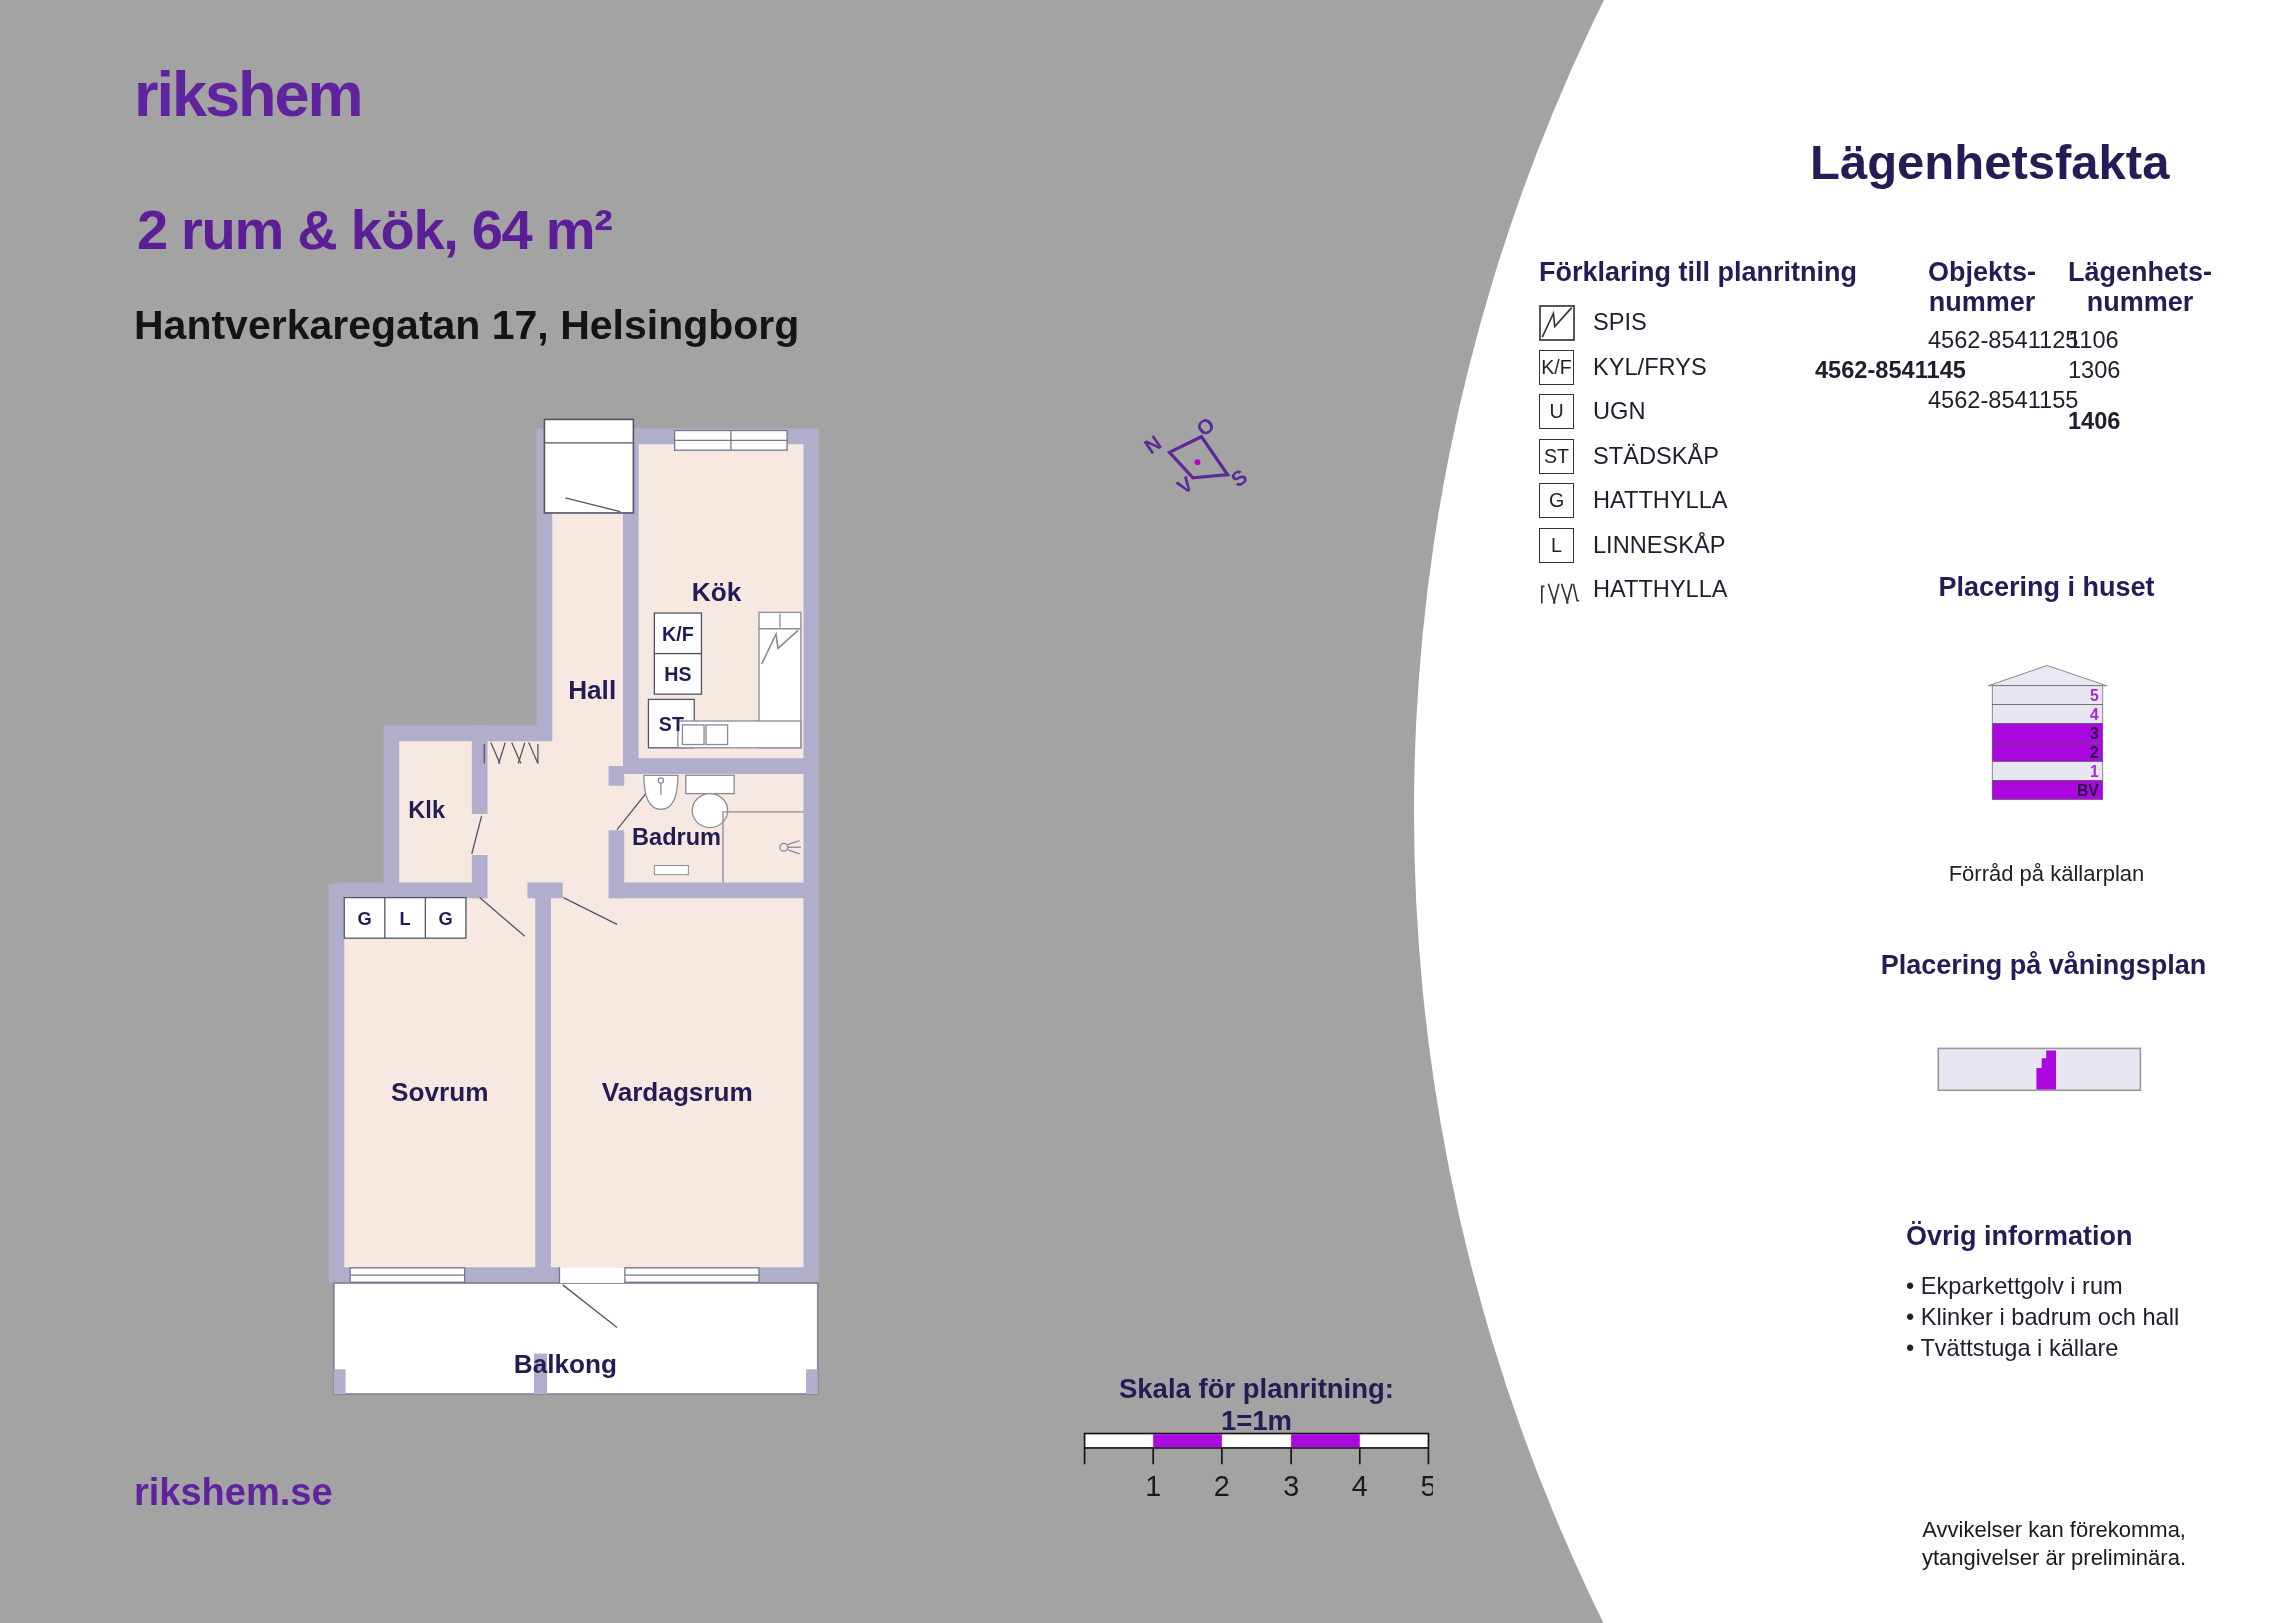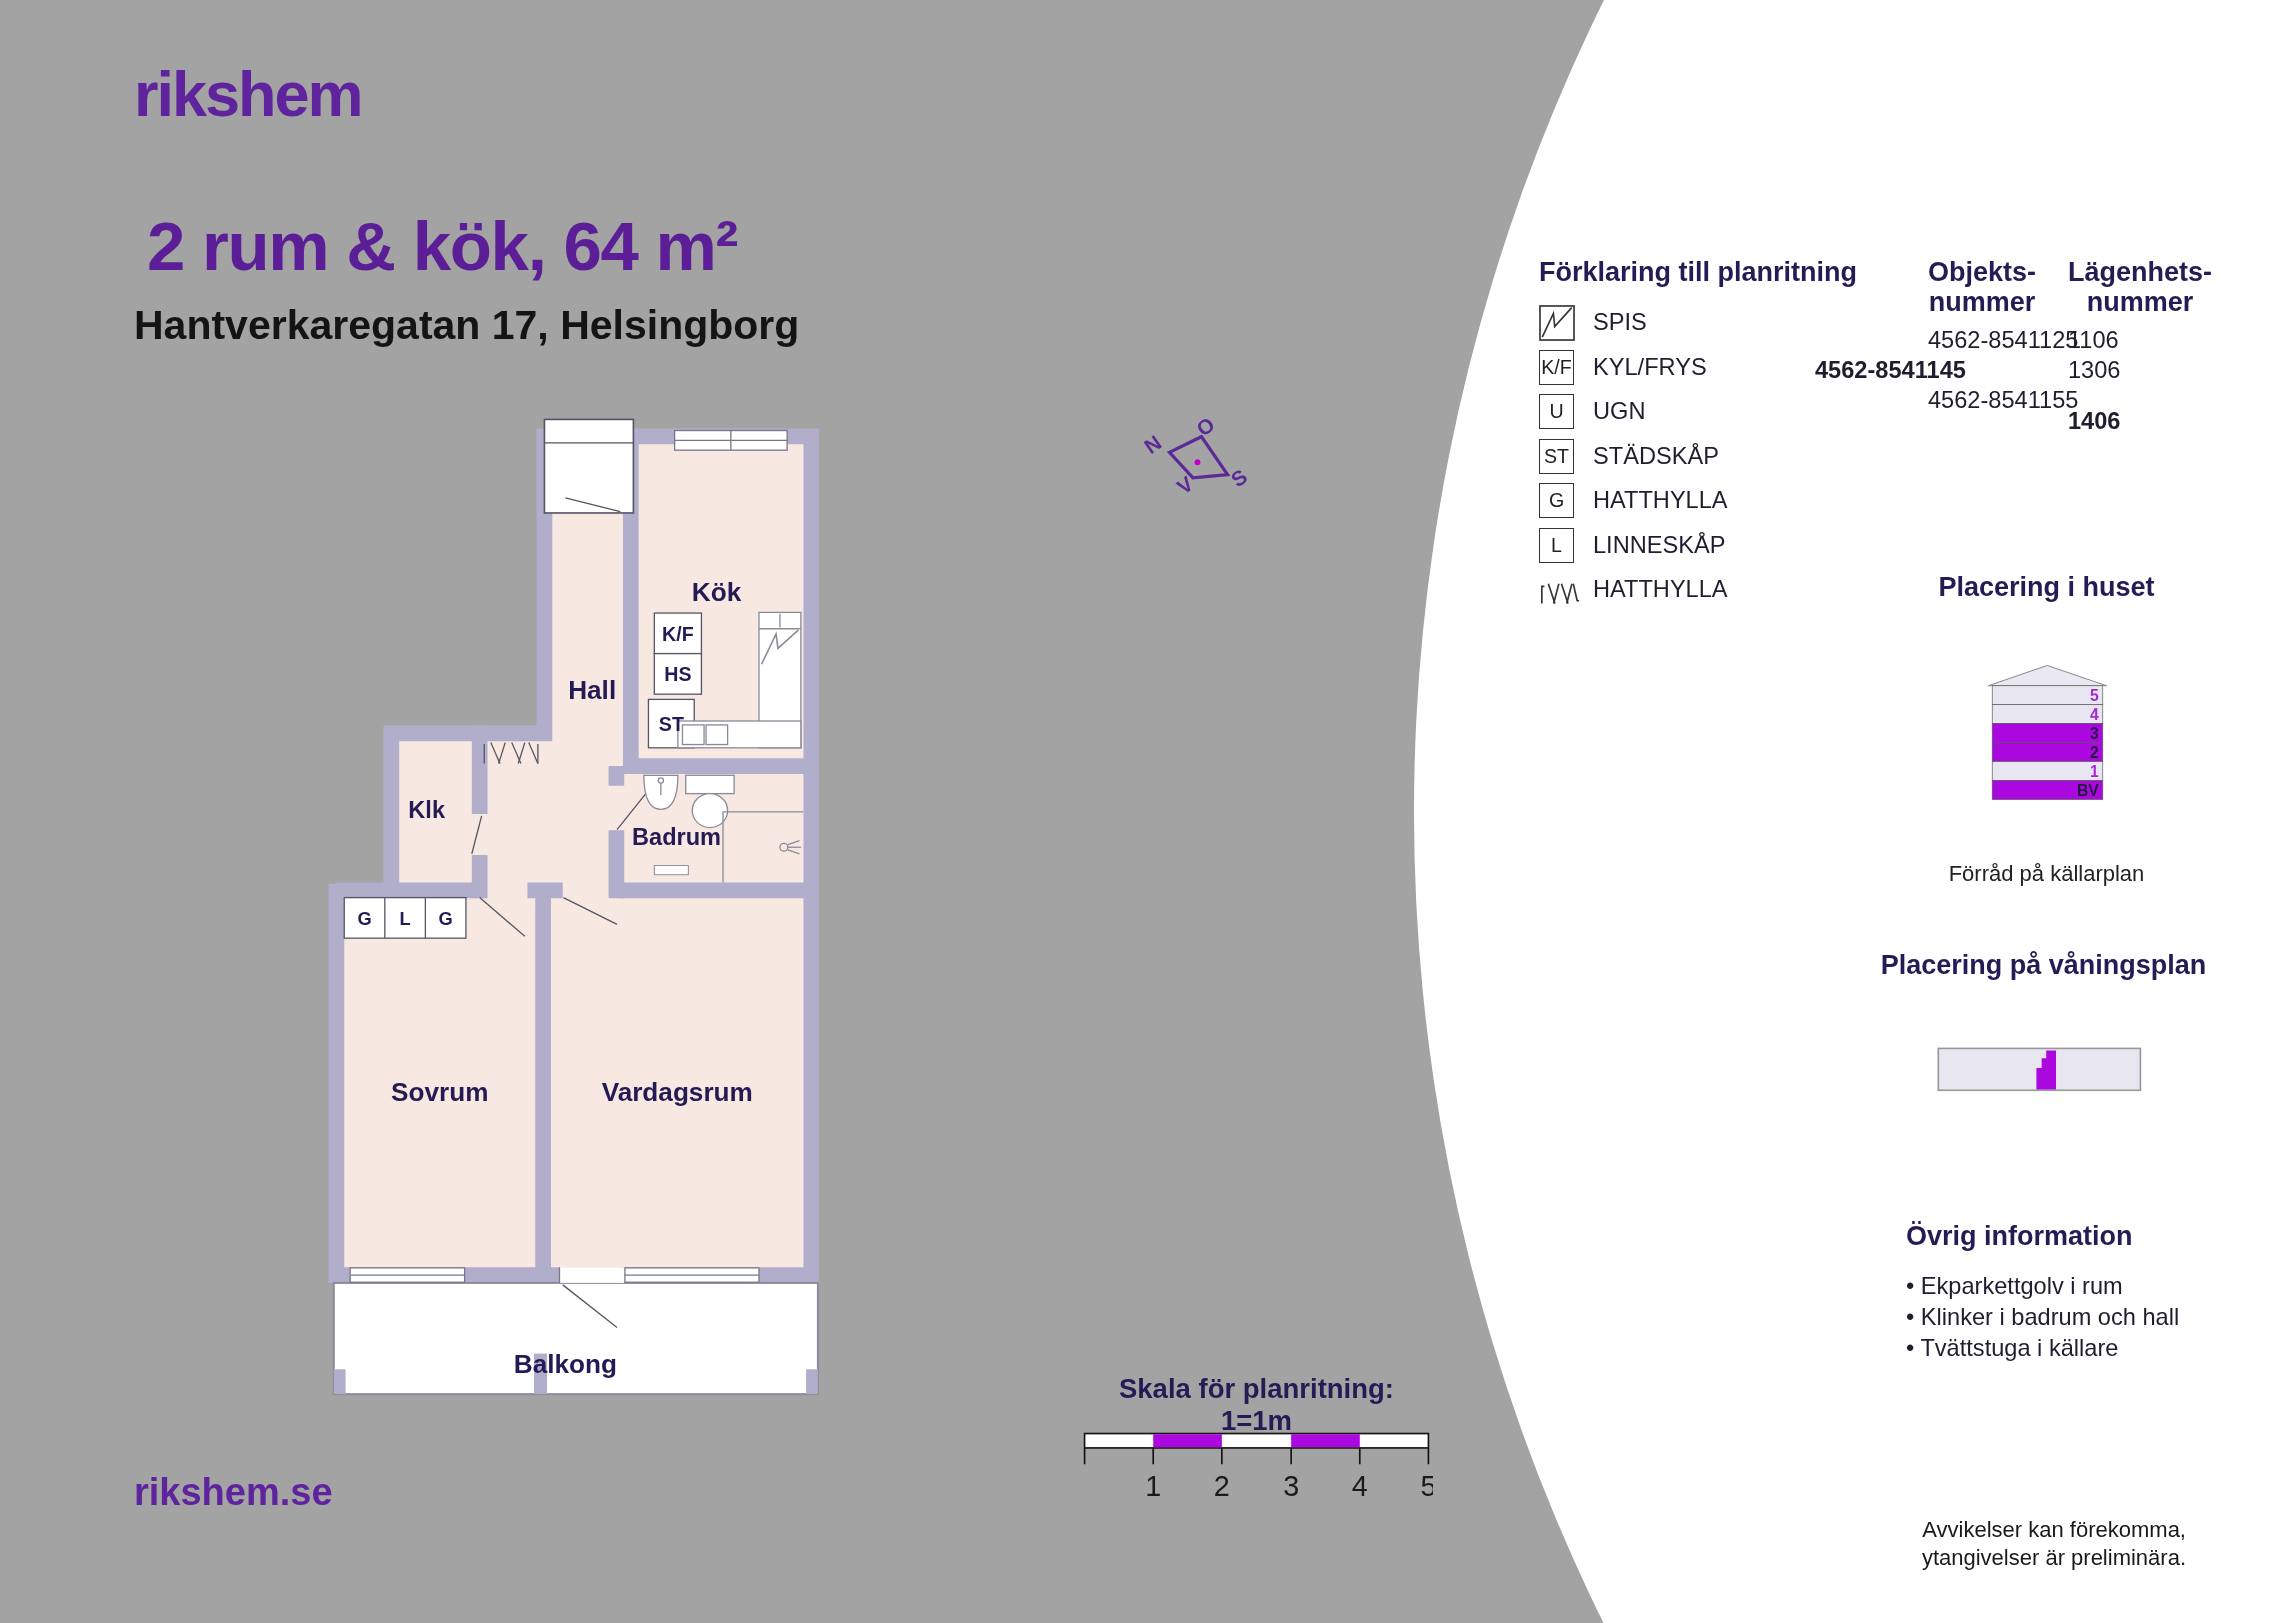--- a/index.html
+++ b/index.html
@@ -4,21 +4,21 @@
 <style>
   html,body{margin:0;padding:0;}
   body{font-family:"Liberation Sans",sans-serif;background:#e4e3ee;}
   #canvas{position:relative;width:2295px;height:1623px;background:#a3a3a3;overflow:hidden;}
   .abs{position:absolute;}
   
   .white-circle{position:absolute;left:1414px;top:-1018px;width:3660px;height:3660px;border-radius:50%;background:#ffffff;}
   .z{z-index:2;}
   
   .logo{left:134px;top:58px;font-size:63px;font-weight:800;letter-spacing:-2px;color:#5e239d;}
-  .title{left:133px;top:193px;font-size:69px;font-weight:800;letter-spacing:-1.3px;color:#5c1e97;margin:14px;text-align:center;}
+  .title{left:133px;top:193px;font-size:56px;font-weight:800;letter-spacing:-1.3px;color:#5c1e97;margin:4px;text-align:center;}
   .address{left:134px;top:302px;font-size:41px;font-weight:700;color:#141414;}
   
   .facts-heading{left:1810px;top:134px;font-size:49px;font-weight:800;color:#231c55;}
   .sec-heading{font-size:27px;font-weight:800;color:#231c55;}
   .body-text{font-size:23.6px;color:#1e1e2e;}
   .legend-heading{left:1539px;top:257px;}
   .legend-row{left:1539px;height:37px;}
   .legend-icon{position:absolute;left:0;top:0;}
   .legend-box{position:absolute;left:0;top:0;width:33px;height:33px;border:1.6px solid #333;background:#fff;text-align:center;line-height:33px;font-size:19.6px;color:#222;}
   .legend-label{position:absolute;left:54px;top:0;line-height:35px;white-space:nowrap;}
@@ -182,20 +182,21 @@
       <line x1="428" y1="27" x2="428" y2="52"></line>
       <line x1="533" y1="27" x2="533" y2="52"></line>
     </g>
     <text x="112" y="100" font-size="44" fill="#1a1a1a" text-anchor="middle">1</text>
     <text x="217" y="100" font-size="44" fill="#1a1a1a" text-anchor="middle">2</text>
     <text x="323" y="100" font-size="44" fill="#1a1a1a" text-anchor="middle">3</text>
     <text x="428" y="100" font-size="44" fill="#1a1a1a" text-anchor="middle">4</text>
     <text x="533" y="100" font-size="44" fill="#1a1a1a" text-anchor="middle">5</text>
   </svg>
 
+  <div class="abs z facts-heading">Lägenhetsfakta</div>
 
   <div class="abs z sec-heading legend-heading">Förklaring till planritning</div>
 
   <div class="abs z legend-row" style="top:305px;">
     <svg class="legend-icon" width="36" height="36" viewBox="0 0 55 55">
       <rect x="1.5" y="1.5" width="52" height="52" fill="#fff" stroke="#333" stroke-width="2.5"></rect>
       <polyline points="5,49 22,13 24,33 50,4" fill="none" stroke="#333" stroke-width="2.5"></polyline>
     </svg>
     <span class="legend-label body-text">SPIS</span>
   </div>

